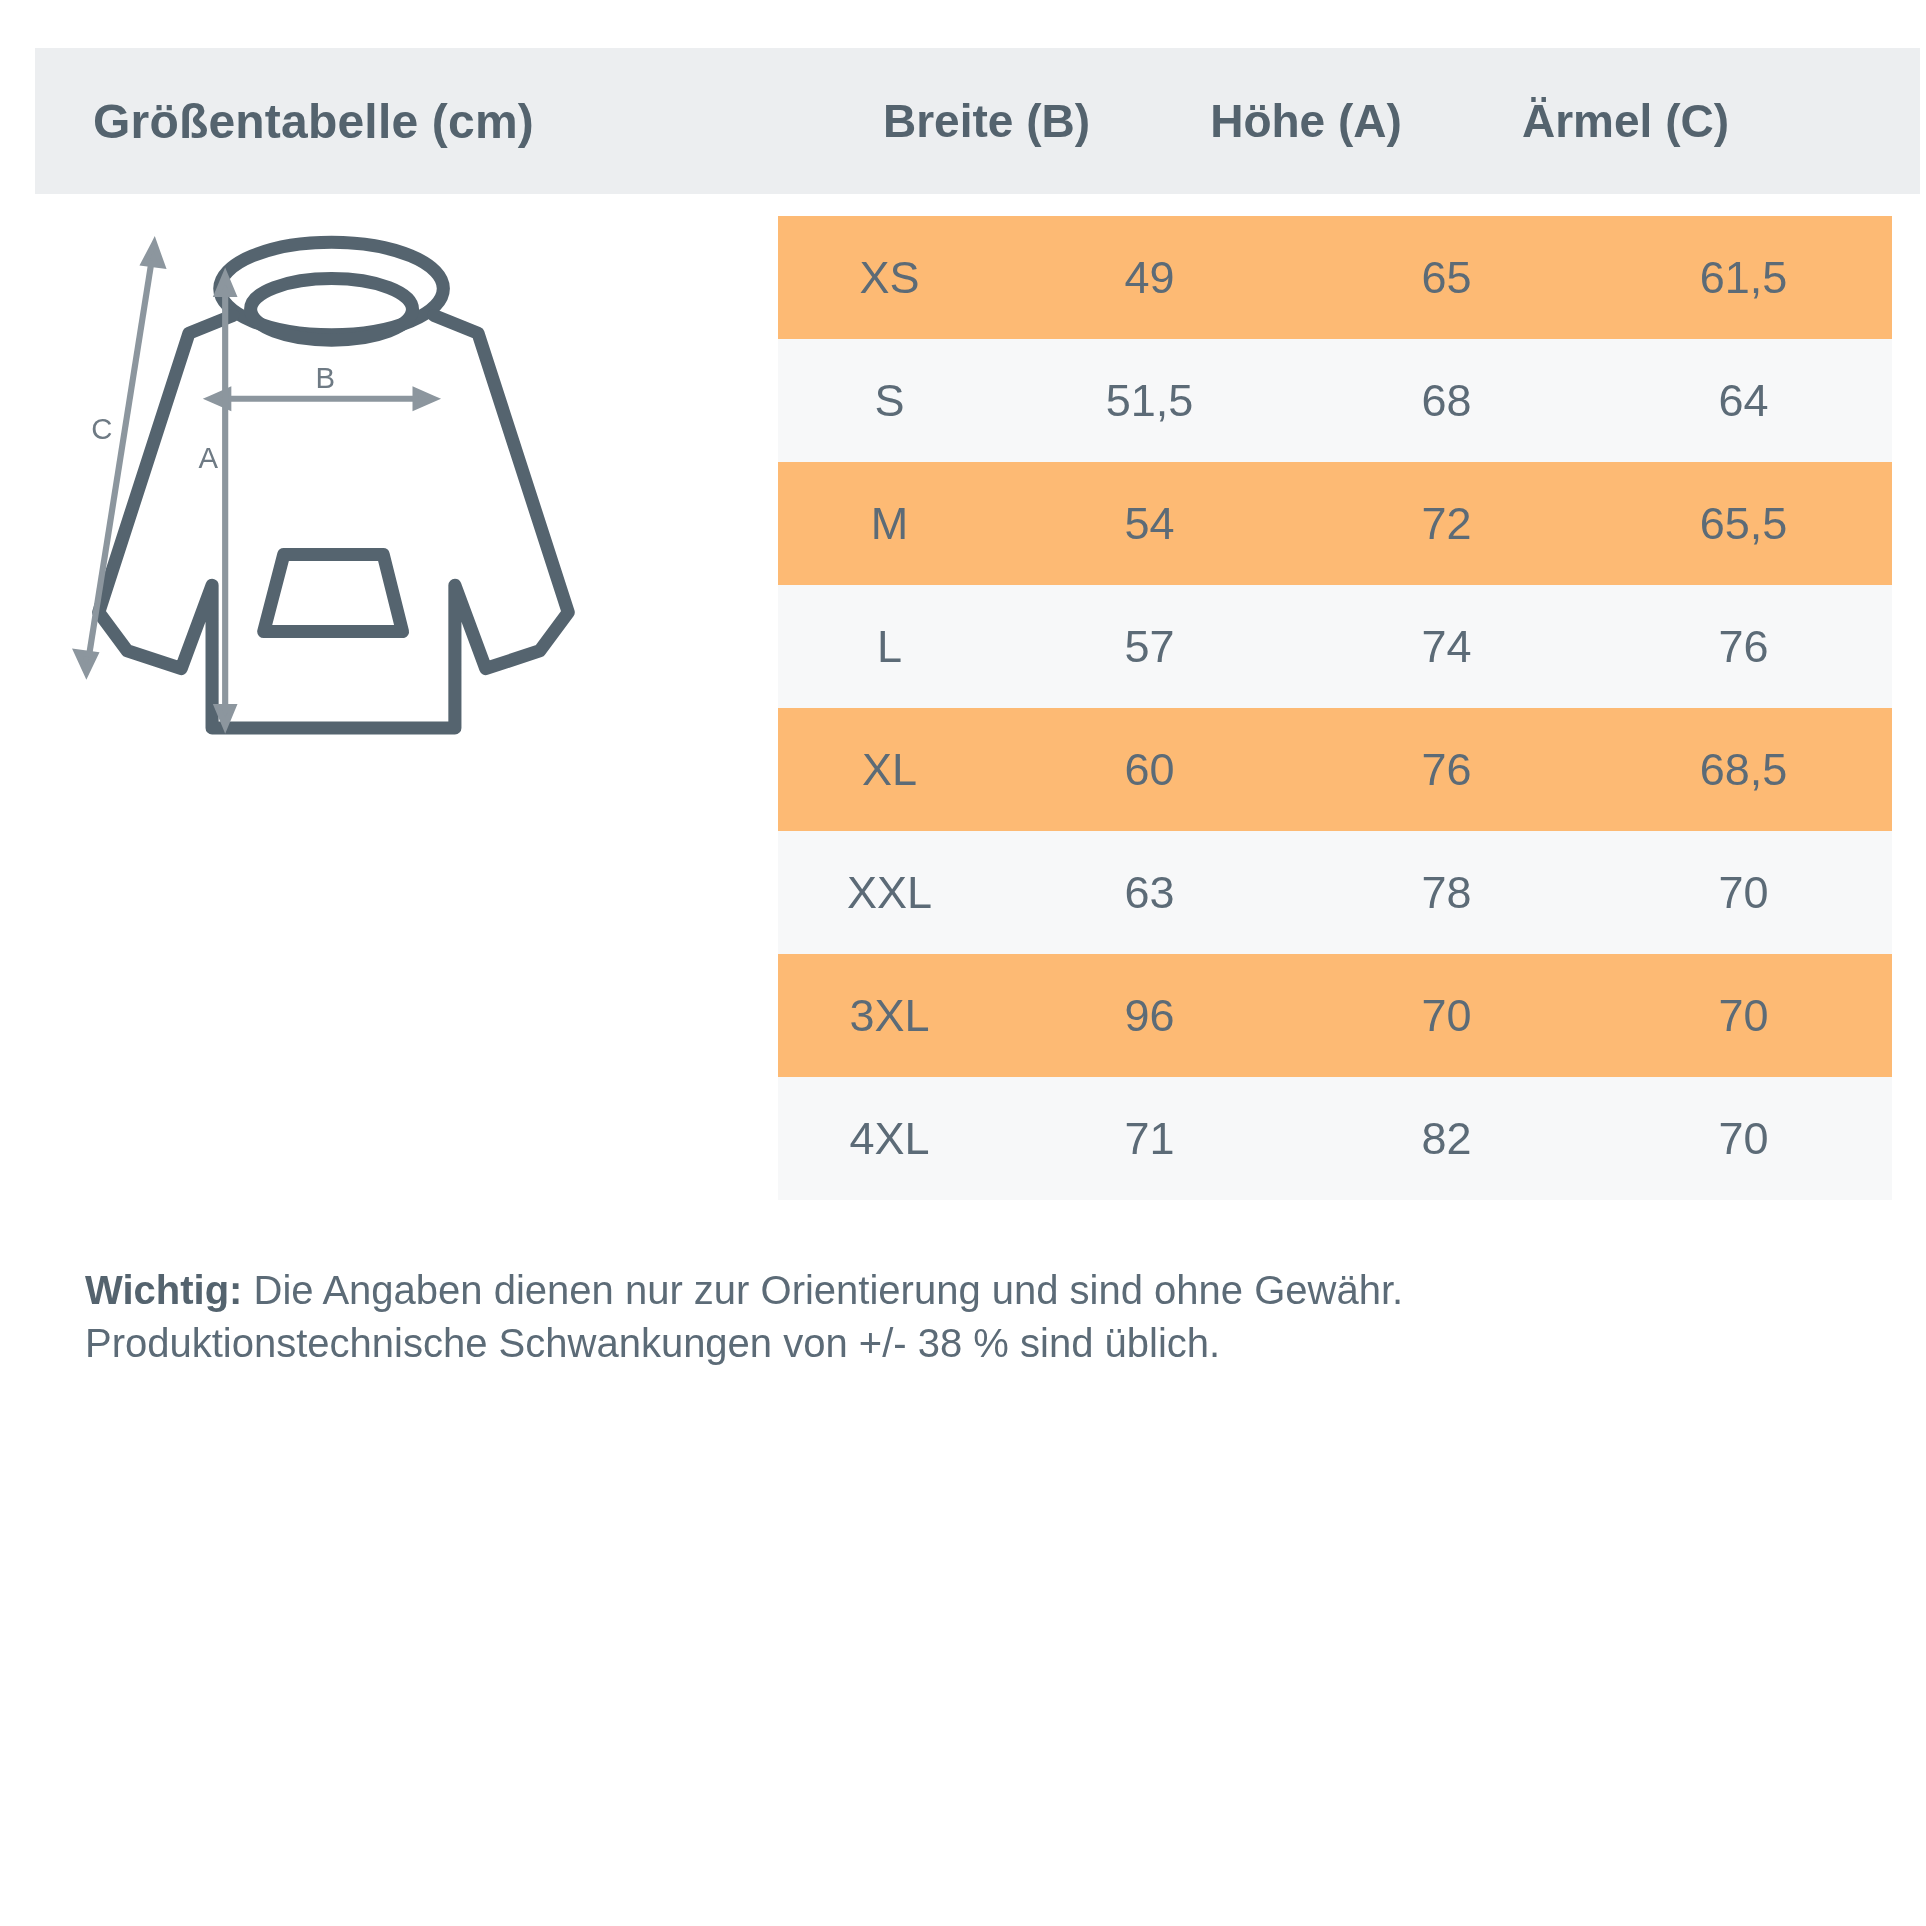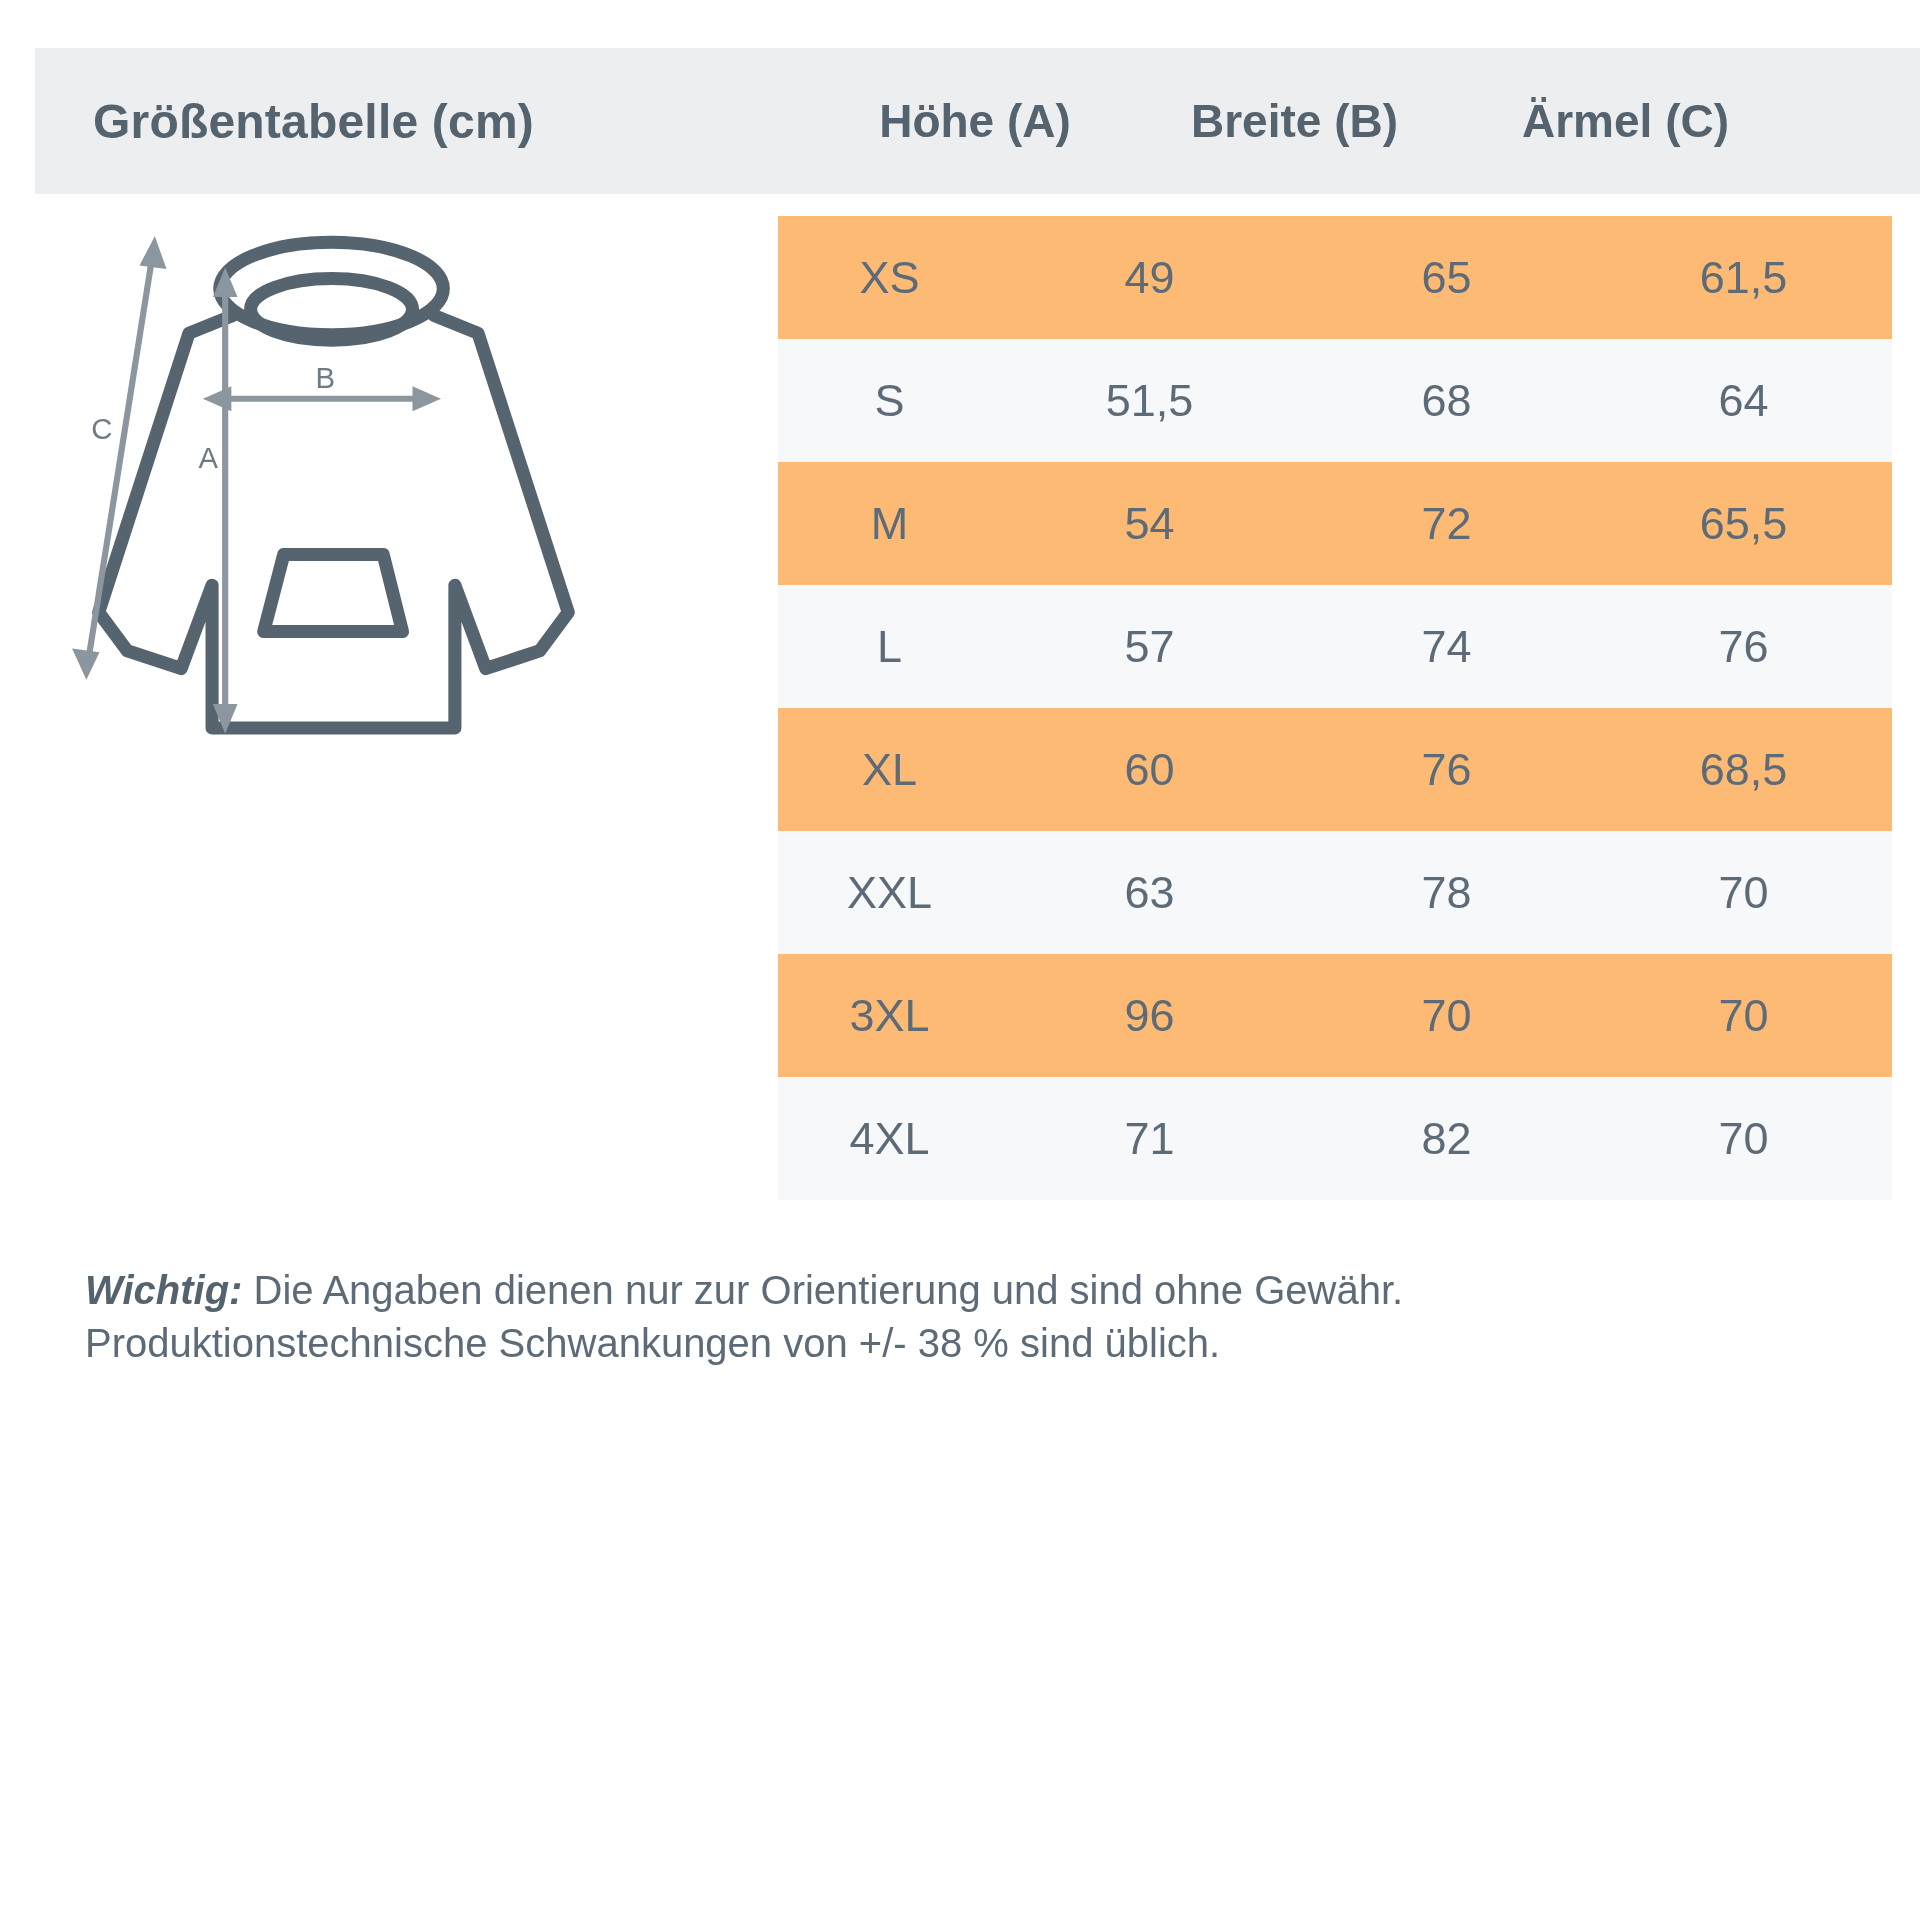--- a/index.html
+++ b/index.html
@@ -105,33 +105,32 @@
     left: 85px;
     top: 1264px;
     width: 1765px;
     font-size: 40px;
     line-height: 1.32;
     color: #5c6b77;
   }
   .note .note-strong {
     font-weight: bold;
     color: #54636e;
-    font-style: italic;
   }
 </style>
 </head>
 <body>
 
 <div class="page">
 
   <div class="header-band">
     <div class="header-title">Größentabelle (cm)</div>
     <div class="header-cols">
+      <div class="header-col c-breadth">Breite (B)</div>
       <div class="header-col c-height">Höhe (A)</div>
-      <div class="header-col c-breadth">Breite (B)</div>
       <div class="header-col c-sleeve">Ärmel (C)</div>
     </div>
   </div>
 
   <div class="illustration">
     <svg width="717" height="609" viewBox="0 0 930 790" xmlns="http://www.w3.org/2000/svg">
       <g fill="none" stroke="#55646f" stroke-width="17" stroke-linejoin="round" stroke-linecap="round">
 
         <ellipse cx="360" cy="85" rx="145" ry="60"></ellipse>
 

